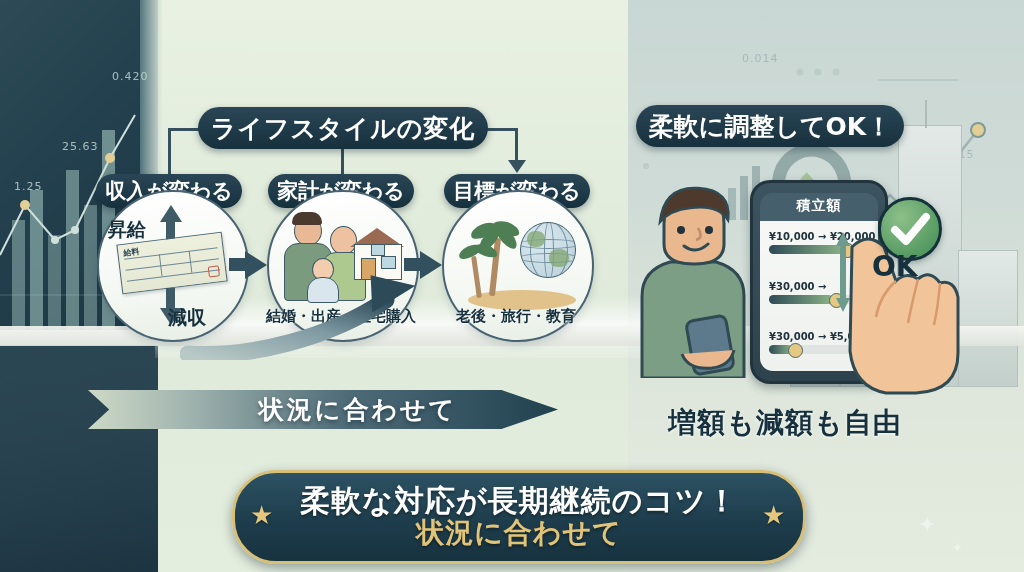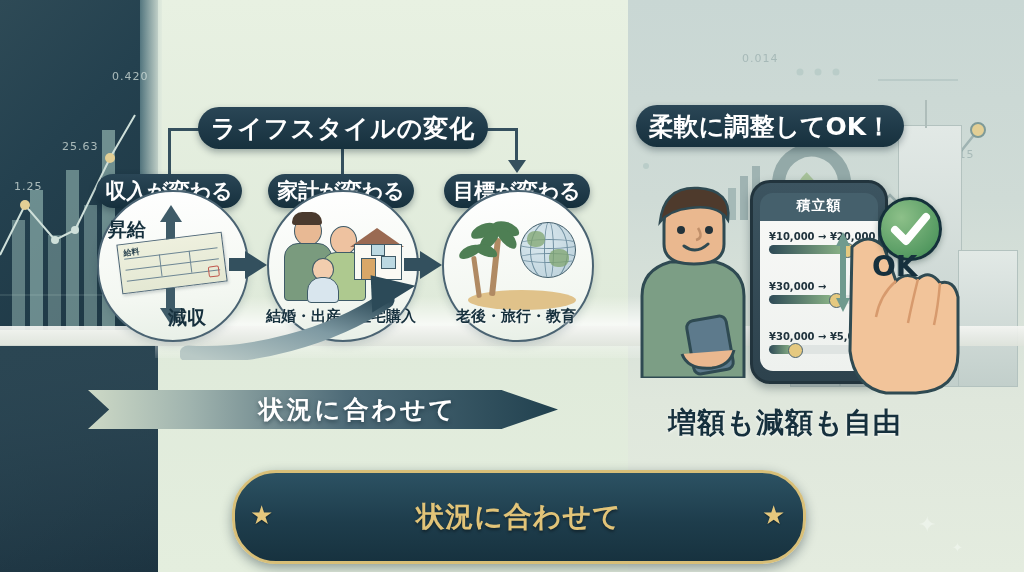--- a/index.html
+++ b/index.html
@@ -416,18 +416,19 @@
     </svg>
   </div>
   <div class="oktext">OK</div>
 
   <div class="banner">
     <span>状況に合わせて</span>
   </div>
   <div class="rightcap">増額も減額も自由</div>
 
   <div class="bottom">
+    <div class="l1">柔軟な対応が長期継続のコツ！</div>
     <div class="l2">状況に合わせて</div>
   </div>
   <div class="star" id="star-l">★</div>
   <div class="star" id="star-r">★</div>
 
 </div>
 
 </body></html>

